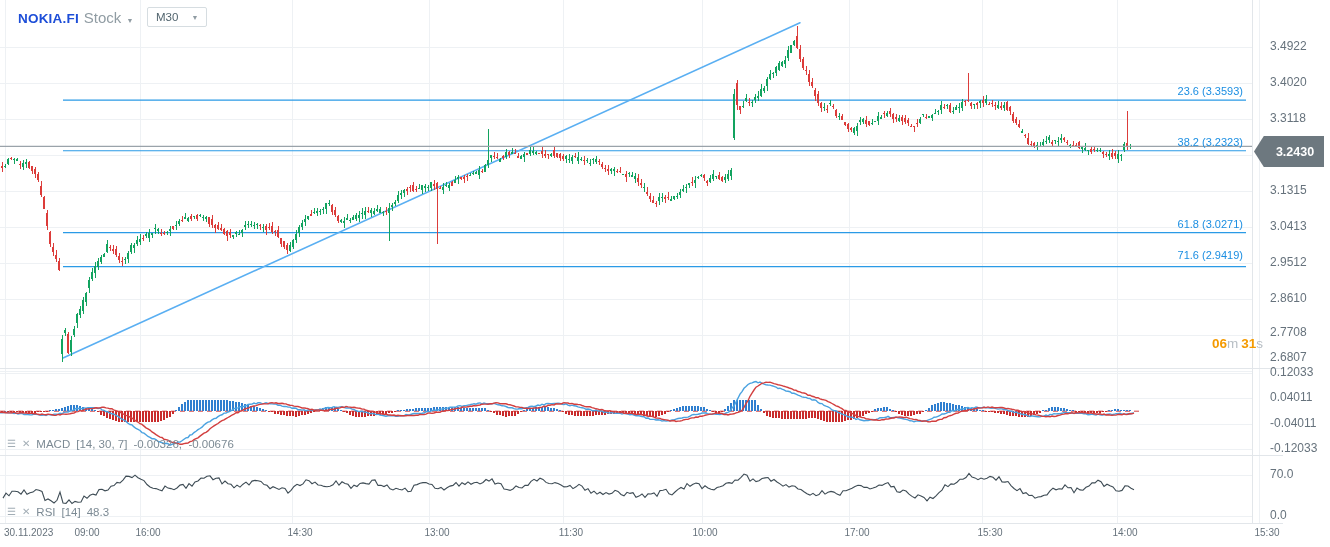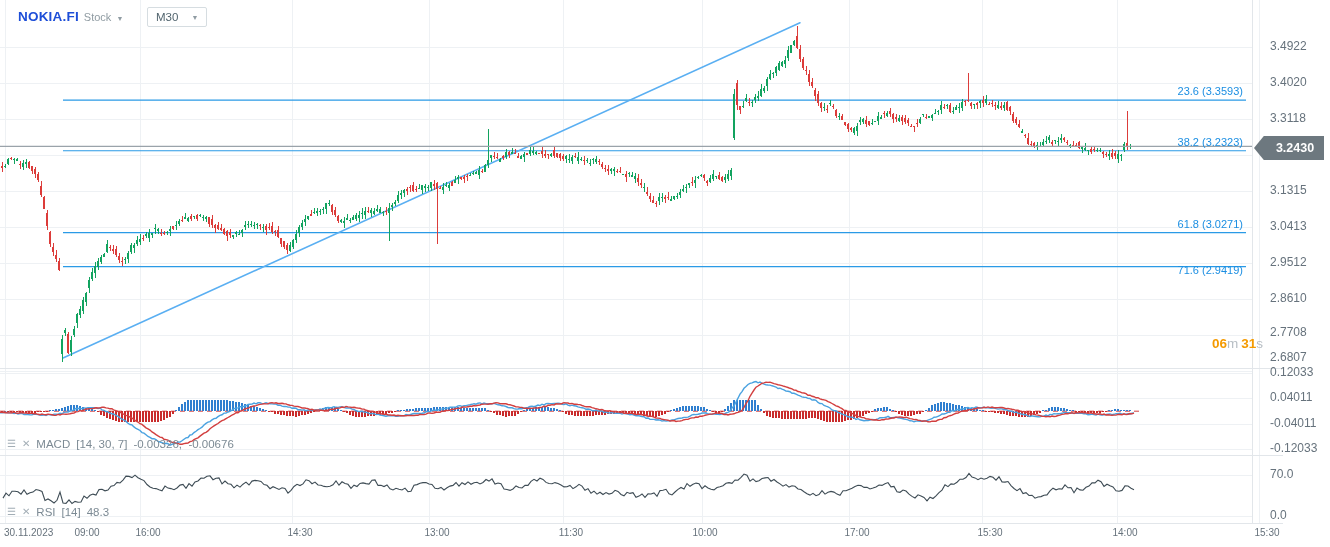--- a/index.html
+++ b/index.html
@@ -5,29 +5,29 @@
   html,body{margin:0;padding:0;background:#fff}
   #app{position:relative;width:1330px;height:547px;overflow:hidden;background:#fff;
        font-family:"Liberation Sans",sans-serif;-webkit-font-smoothing:antialiased}
   #chart-svg{position:absolute;left:0;top:0}
   .axis-label{position:absolute;left:1270px;font-size:12px;color:#66727c;white-space:nowrap;line-height:13px}
   .time-label{position:absolute;top:527px;font-size:10px;color:#66727c;white-space:nowrap;transform:translateX(-50%)}
   .time-label.left{transform:none}
   .fib-label{position:absolute;right:87px;font-size:11px;color:#1b8ee2;white-space:nowrap}
   #instrument{position:absolute;left:18px;top:9px;display:flex;align-items:baseline;gap:5px;cursor:pointer}
   #instrument .sym{font-size:13.5px;font-weight:bold;color:#1d4ed8;letter-spacing:.2px}
-  #instrument .typ{font-size:11px;color:#909ca3}
+  #instrument .typ{font-size:15px;color:#909ca3}
   .caret{font-size:7px;color:#909ca3}
   #tf-box{position:absolute;left:147px;top:7px;border:1px solid #d6dde1;border-radius:2px;
           padding:3px 8px;font-size:11.5px;color:#51646e;display:flex;gap:13px;align-items:center;
           background:#fff;cursor:pointer}
   .ind-row{position:absolute;display:flex;align-items:center;gap:6px;font-size:11.5px;color:#7c8a94}
   .ind-row .ico{color:#a3aeb6;font-size:10px;cursor:pointer;line-height:10px}
   .ind-row .seg{white-space:pre}
-  #price-badge{position:absolute;left:1254px;top:136px;width:70px;height:24px;background:#6d787f;
+  #price-badge{position:absolute;left:1254px;top:136px;width:70px;height:31px;background:#6d787f;
                color:#fff;font-size:12.5px;font-weight:bold;display:flex;align-items:center;
                justify-content:center;padding-left:12px;box-sizing:border-box;
                clip-path:polygon(0 50%,14% 0,100% 0,100% 100%,14% 100%)}
   #timer{position:absolute;right:64px;top:336px;font-size:13.5px;font-weight:bold;color:#f49a00;white-space:nowrap}
   #timer .unit{color:#b7bec4;font-weight:normal;margin-right:3px}
 </style>
 </head>
 <body>
 
 <div id="app">
@@ -1231,21 +1231,21 @@
       <div class="time-label" style="left: 437px;">13:00</div>
       <div class="time-label" style="left: 571px;">11:30</div>
       <div class="time-label" style="left: 705px;">10:00</div>
       <div class="time-label" style="left: 857px;">17:00</div>
       <div class="time-label" style="left: 990px;">15:30</div>
       <div class="time-label" style="left: 1125px;">14:00</div>
       <div class="time-label" style="left: 1267px;">15:30</div>
       <div class="fib-label" style="top: 85.0404px;">23.6 (3.3593)</div>
       <div class="fib-label" style="top: 135.726px;">38.2 (3.2323)</div>
       <div class="fib-label" style="top: 217.621px;">61.8 (3.0271)</div>
-      <div class="fib-label" style="top: 264px;">71.6 (2.9419)</div>
+      <div class="fib-label" style="top: 249px;">71.6 (2.9419)</div>
     </div>
 
   <div id="instrument">
     <span class="sym">NOKIA.FI</span>
     <span class="typ">Stock</span>
     <span class="caret">▼</span>
   </div>
 
   <div id="tf-box">
     <span>M30</span>

